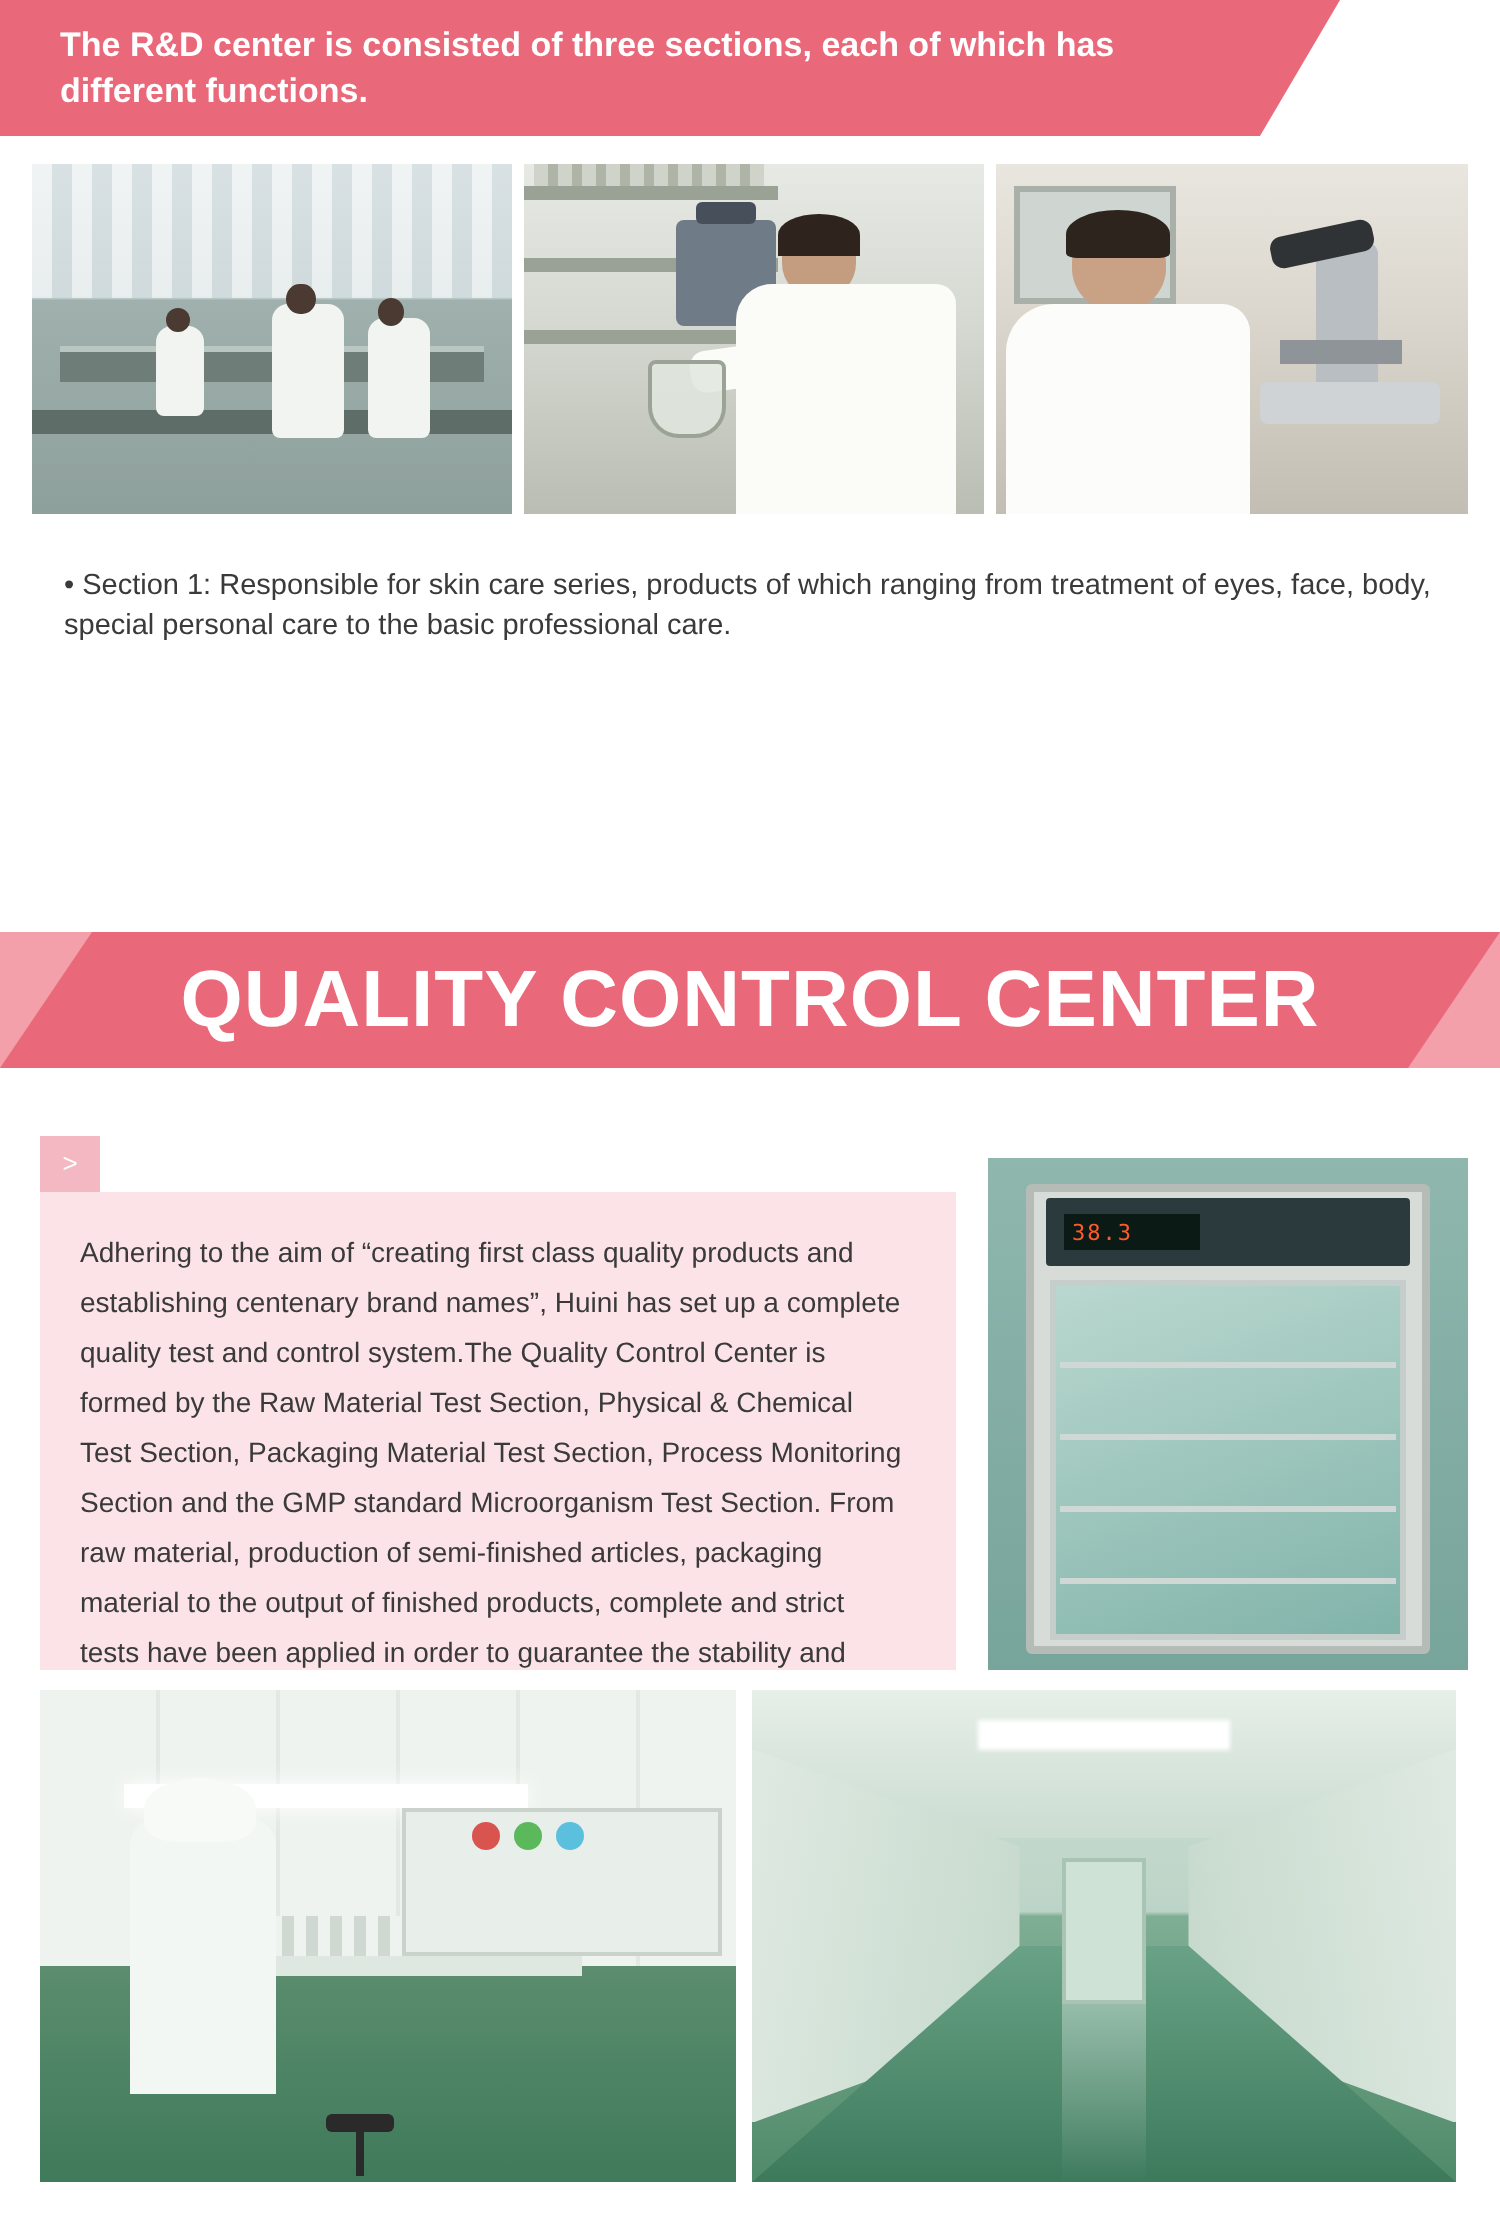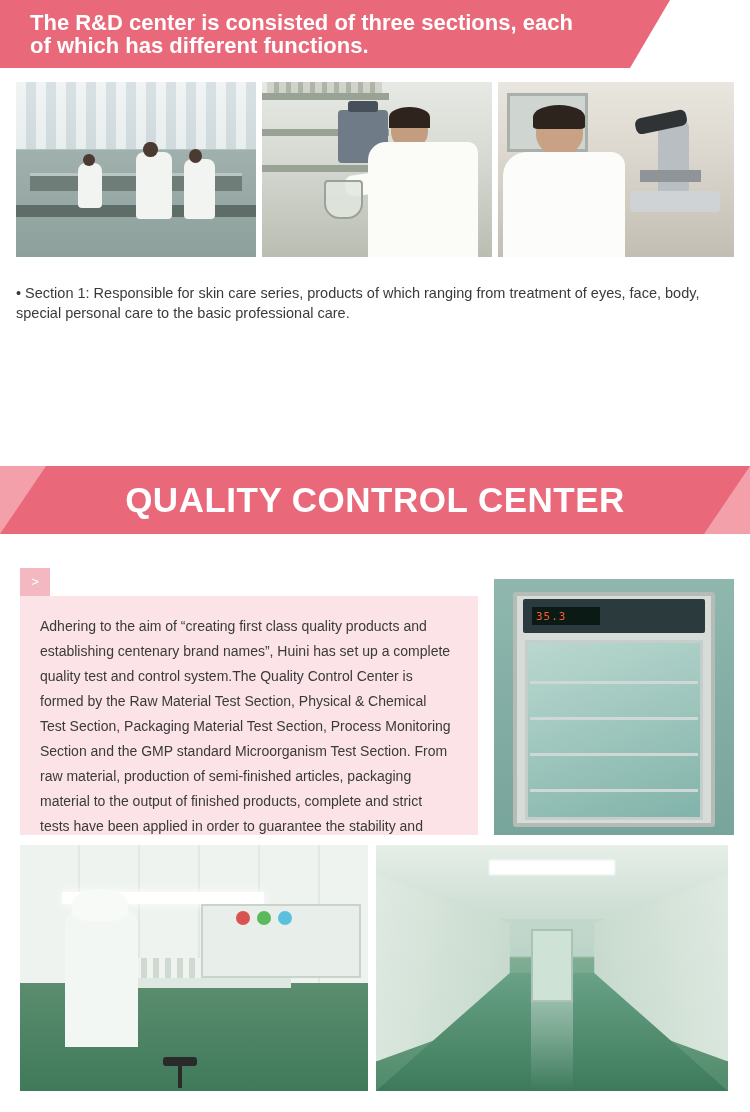--- a/index.html
+++ b/index.html
@@ -40,21 +40,21 @@
     width: 40px;
     height: 68px;
     background: #e9697a;
     clip-path: polygon(0 0, 100% 0, 0 100%);
   }
   .banner-rd .bar-text {
     position: absolute;
     top: 11px;
     left: 30px;
     width: 560px;
-    font-size: 22px;
+    font-size: 17px;
     font-weight: bold;
     line-height: 23px;
     color: #ffffff;
   }
 
   
   .photo-row-1 {
     position: absolute;
     top: 82px;
     left: 16px;
@@ -71,21 +71,21 @@
   
   .rd-text {
     position: absolute;
     top: 283px;
     left: 16px;
     width: 718px;
     font-size: 14.5px;
     line-height: 20px;
     color: #3a3a3a;
   }
-  .rd-text p { margin: 0 0 18px 0; }
+  .rd-text p { margin: 0 0 18px 16px; }
 
   
   .banner-qc {
     position: absolute;
     top: 466px;
     left: 0;
     width: 750px;
     height: 68px;
   }
   .banner-qc .qc-bg {
@@ -105,21 +105,21 @@
     top: 0; right: 0;
     width: 46px; height: 68px;
     background: #f3a0ab;
     clip-path: polygon(100% 0, 100% 100%, 0 100%);
   }
   .banner-qc .qc-title {
     position: absolute;
     top: 0; left: 0;
     width: 750px; height: 68px;
     display: flex; align-items: center; justify-content: center;
-    font-size: 35px;
+    font-size: 40px;
     font-weight: bold;
     color: #ffffff;
     letter-spacing: 0.5px;
   }
 
   
   .qc-arrow-tab {
     position: absolute;
     top: 568px;
     left: 20px;
@@ -438,21 +438,21 @@
 
 <div class="qc-arrow-tab">&gt;</div>
 
 <div class="qc-card">Adhering to the aim of “creating first class quality products and establishing centenary brand names”, Huini has set up a complete quality test and control system.The Quality Control Center is formed by the Raw Material Test Section, Physical &amp; Chemical Test Section, Packaging Material Test Section, Process Monitoring Section and the GMP standard Microorganism Test Section. From raw material, production of semi-finished articles, packaging material to the output of finished products, complete and strict tests have been applied in order to guarantee the stability and functions of our products.</div>
 
 <div class="qc-photo">
   <div class="scene incu">
     <div class="frame"></div>
     <div class="panel"></div>
     <div class="display"></div>
-    <div class="digits">35.3</div>
+    <div class="digits">38.3</div>
     <div class="glass"></div>
     <div class="shelf s1"></div>
       <div class="shelf s2"></div>
     <div class="shelf s3"></div>
       <div class="shelf s4"></div>
   </div>
 </div>
 
 <div class="photo-row-2">
   <div class="pb1">

